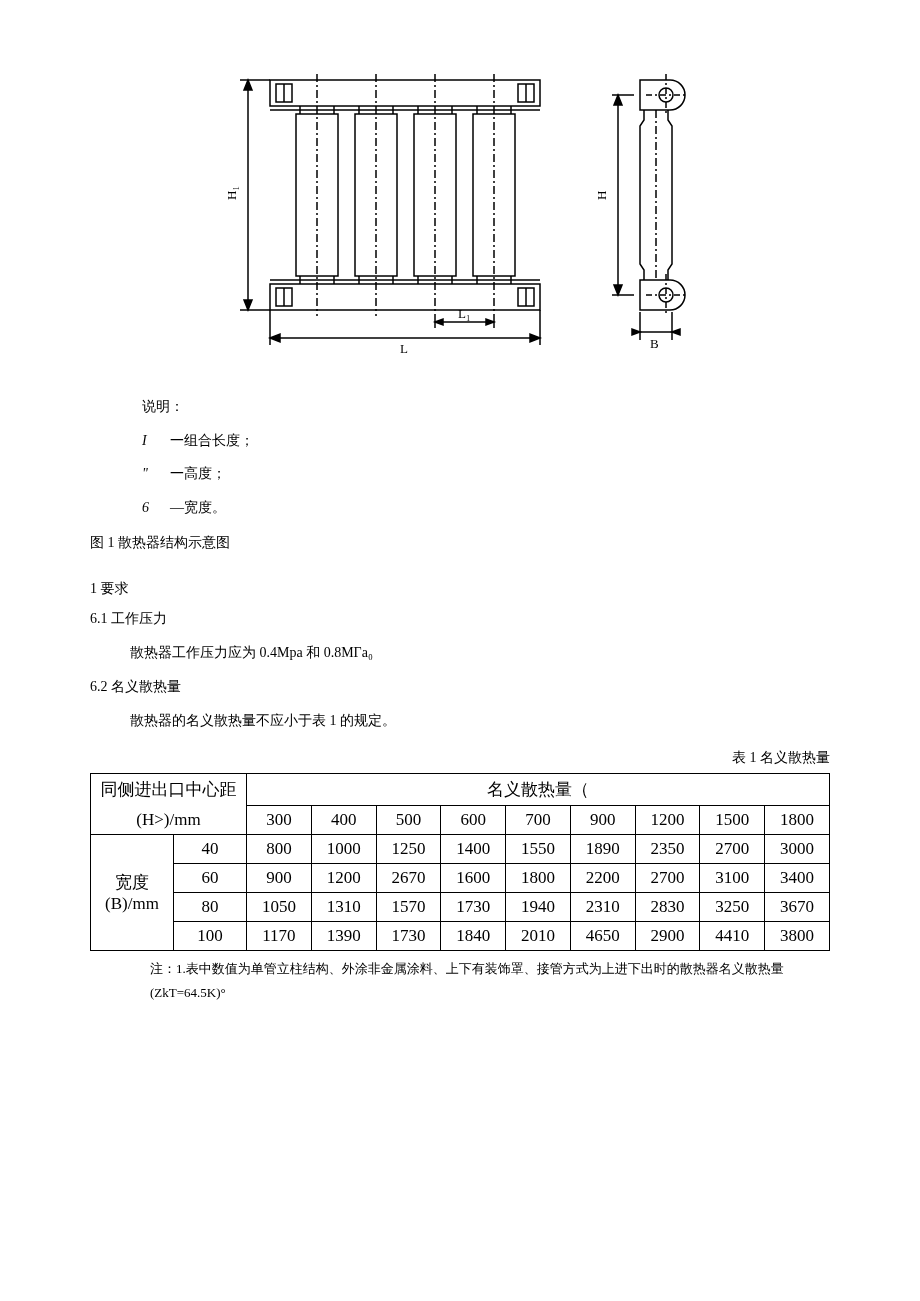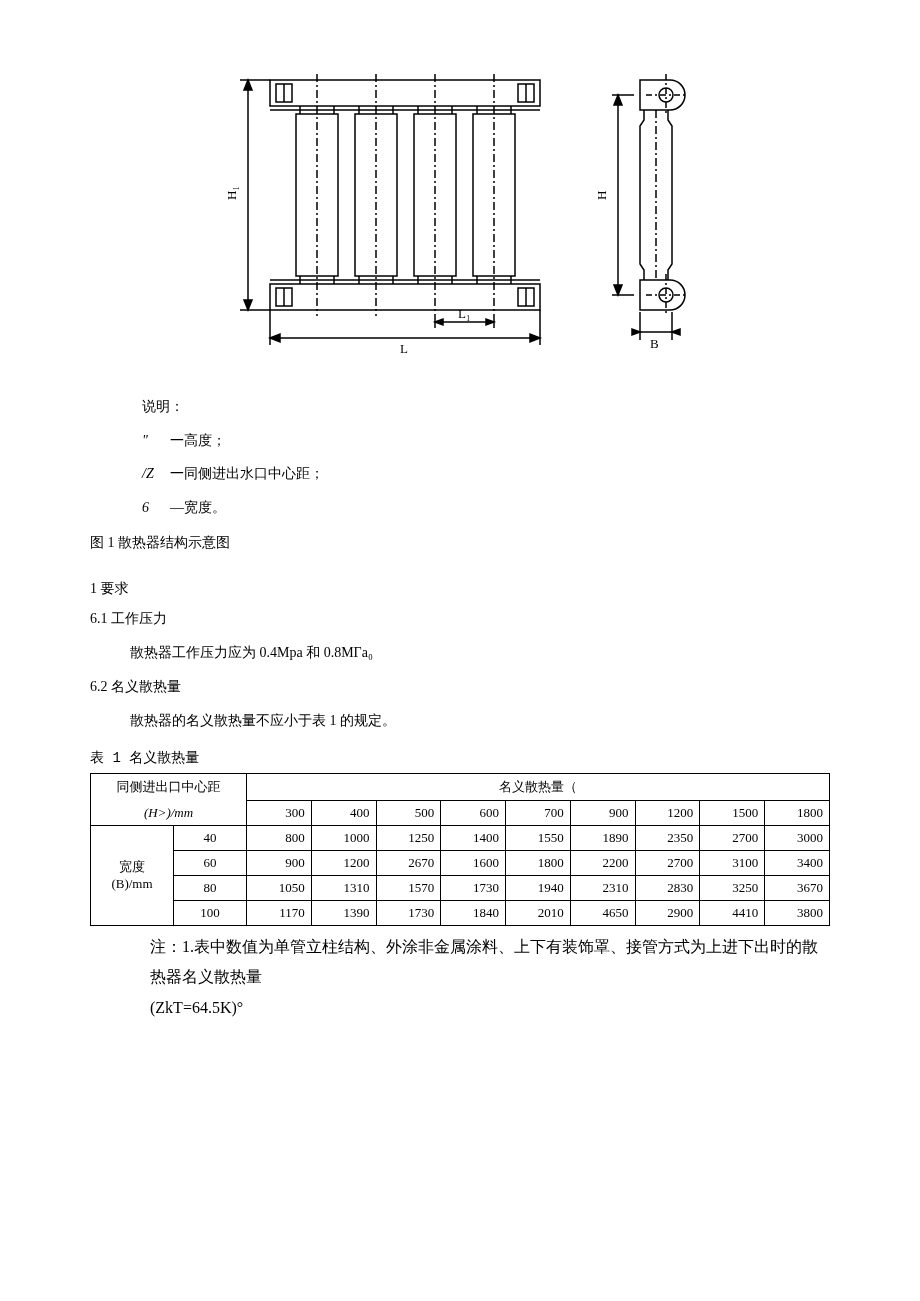--- a/index.html
+++ b/index.html
@@ -35,40 +35,39 @@
     margin: 12px 0 12px 0;
   }
   .subsection-h {
     margin: 12px 0 12px 0;
   }
   .body-para {
     margin: 10px 0 10px 40px;
     line-height: 1.8;
   }
   .table-caption {
-    text-align: left;
+    text-align: right;
     margin: 16px 0 6px 0;
-    font-family: Liberation Mono, monospace;
   }
   table {
     border-collapse: collapse;
     width: 100%;
-    font-size: 13px;
+    font-size: 17px;
     padding-left: 40px;
   }
   th, td {
     border: 1px solid #000;
     padding: 4px 6px;
-    text-align: right;
+    text-align: center;
     font-weight: normal;
   }
   .center { text-align: center; }
   .note-block {
     margin: 6px 0 0 60px;
-    font-size: 16px;
+    font-size: 13px;
     line-height: 1.9;
   }
 </style>
 </head>
 <body>
 
 <div class="figure-block">
   <svg width="520" height="300" viewBox="0 0 520 300">
     <g stroke="#000" stroke-width="1.5" fill="none">
 
@@ -168,22 +167,22 @@
       <text x="200" y="293">L</text>
       <text x="258" y="258">L₁</text>
       <text x="406" y="140" transform="rotate(-90 406 140)">H</text>
       <text x="450" y="288">B</text>
     </g>
   </svg>
 </div>
 
 <div class="legend-block">
   <div>说明：</div>
+  <div class="legend-row"><span>I</span><span>一组合长度；</span></div>
   <div class="legend-row"><span>"</span><span>一高度；</span></div>
-  <div class="legend-row"><span>/Z</span><span>一同侧进出水口中心距；</span></div>
   <div class="legend-row"><span>6</span><span>—宽度。</span></div>
 </div>
 
 <div class="fig-caption">图 1 散热器结构示意图</div>
 
 <div class="section-h">1 要求</div>
 
 <div class="subsection-h">6.1  工作压力</div>
 <div class="body-para">散热器工作压力应为 0.4Mpa 和 0.8MГa₀</div>
 
@@ -192,21 +191,21 @@
 
 <div class="table-caption">表 1 名义散热量</div>
 
 <table>
   <tbody>
       <tr>
     <th colspan="2" class="center" style="border-bottom:none;">同侧进出口中心距</th>
     <th colspan="9" class="center">名义散热量（</th>
   </tr>
   <tr>
-    <th colspan="2" class="center" style="border-top:none;font-style:italic;">(H&gt;)/mm</th>
+    <th colspan="2" class="center" style="border-top:none;">(H&gt;)/mm</th>
     <th>300</th>
     <th>400</th>
     <th>500</th>
     <th>600</th>
     <th>700</th>
     <th>900</th>
     <th>1200</th>
     <th>1500</th>
     <th>1800</th>
   </tr>

